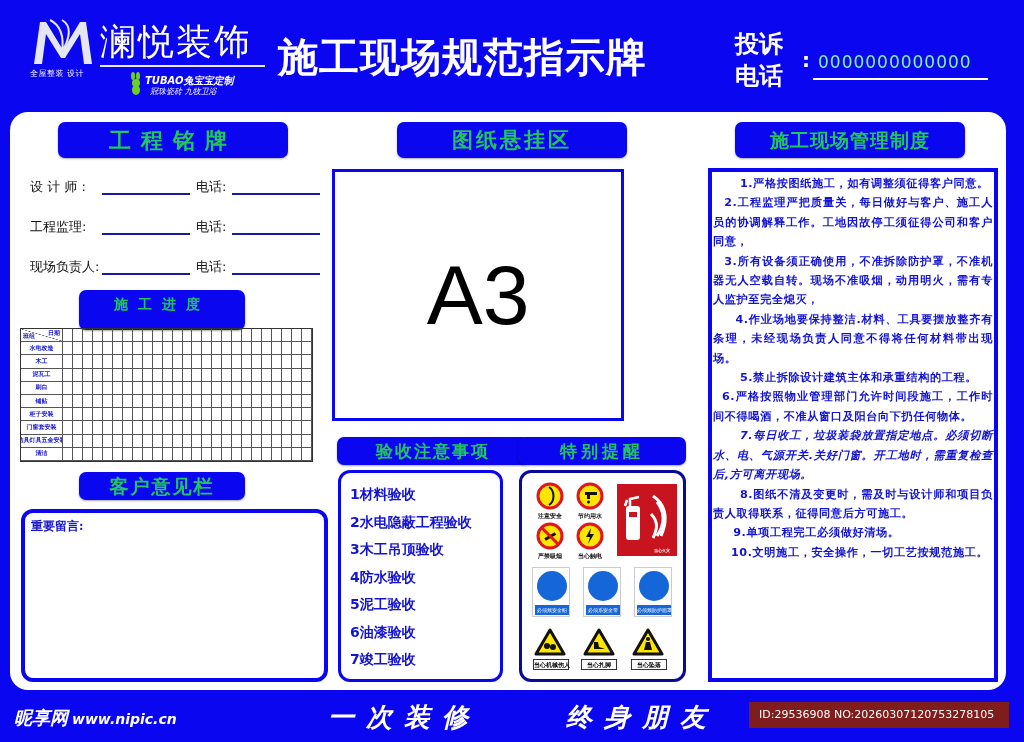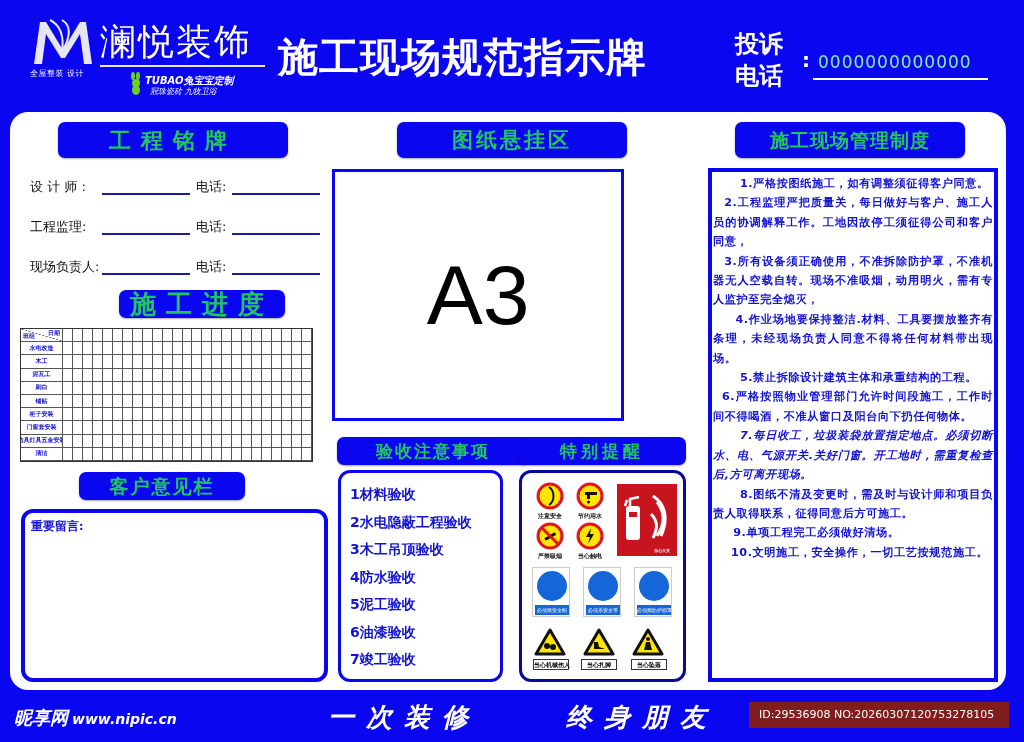--- a/index.html
+++ b/index.html
@@ -113,21 +113,21 @@
   <span class="tlbl">电话:</span>
   <span class="line2"></span>
 </div>
 <div class="np-row" style="top:258px;">
   <span class="lbl">现场负责人:</span>
   <span class="line"></span>
   <span class="tlbl">电话:</span>
   <span class="line2"></span>
 </div>
 
-<div class="pill" style="left:79px;top:290px;width:166px;height:28px;line-height:28px;font-size:26px;letter-spacing:10px;margin-left:40px;">施工进度</div>
+<div class="pill" style="left:79px;top:290px;width:166px;height:40px;line-height:28px;font-size:14px;letter-spacing:10px;">施工进度</div>
 <div class="grid" id="progress-grid">
     <div class="corner">
       <span class="c1">日期</span>
       <span class="c2">班组</span>
     </div>
     <div></div>
     <div></div>
     <div></div>
     <div></div>
     <div></div>

